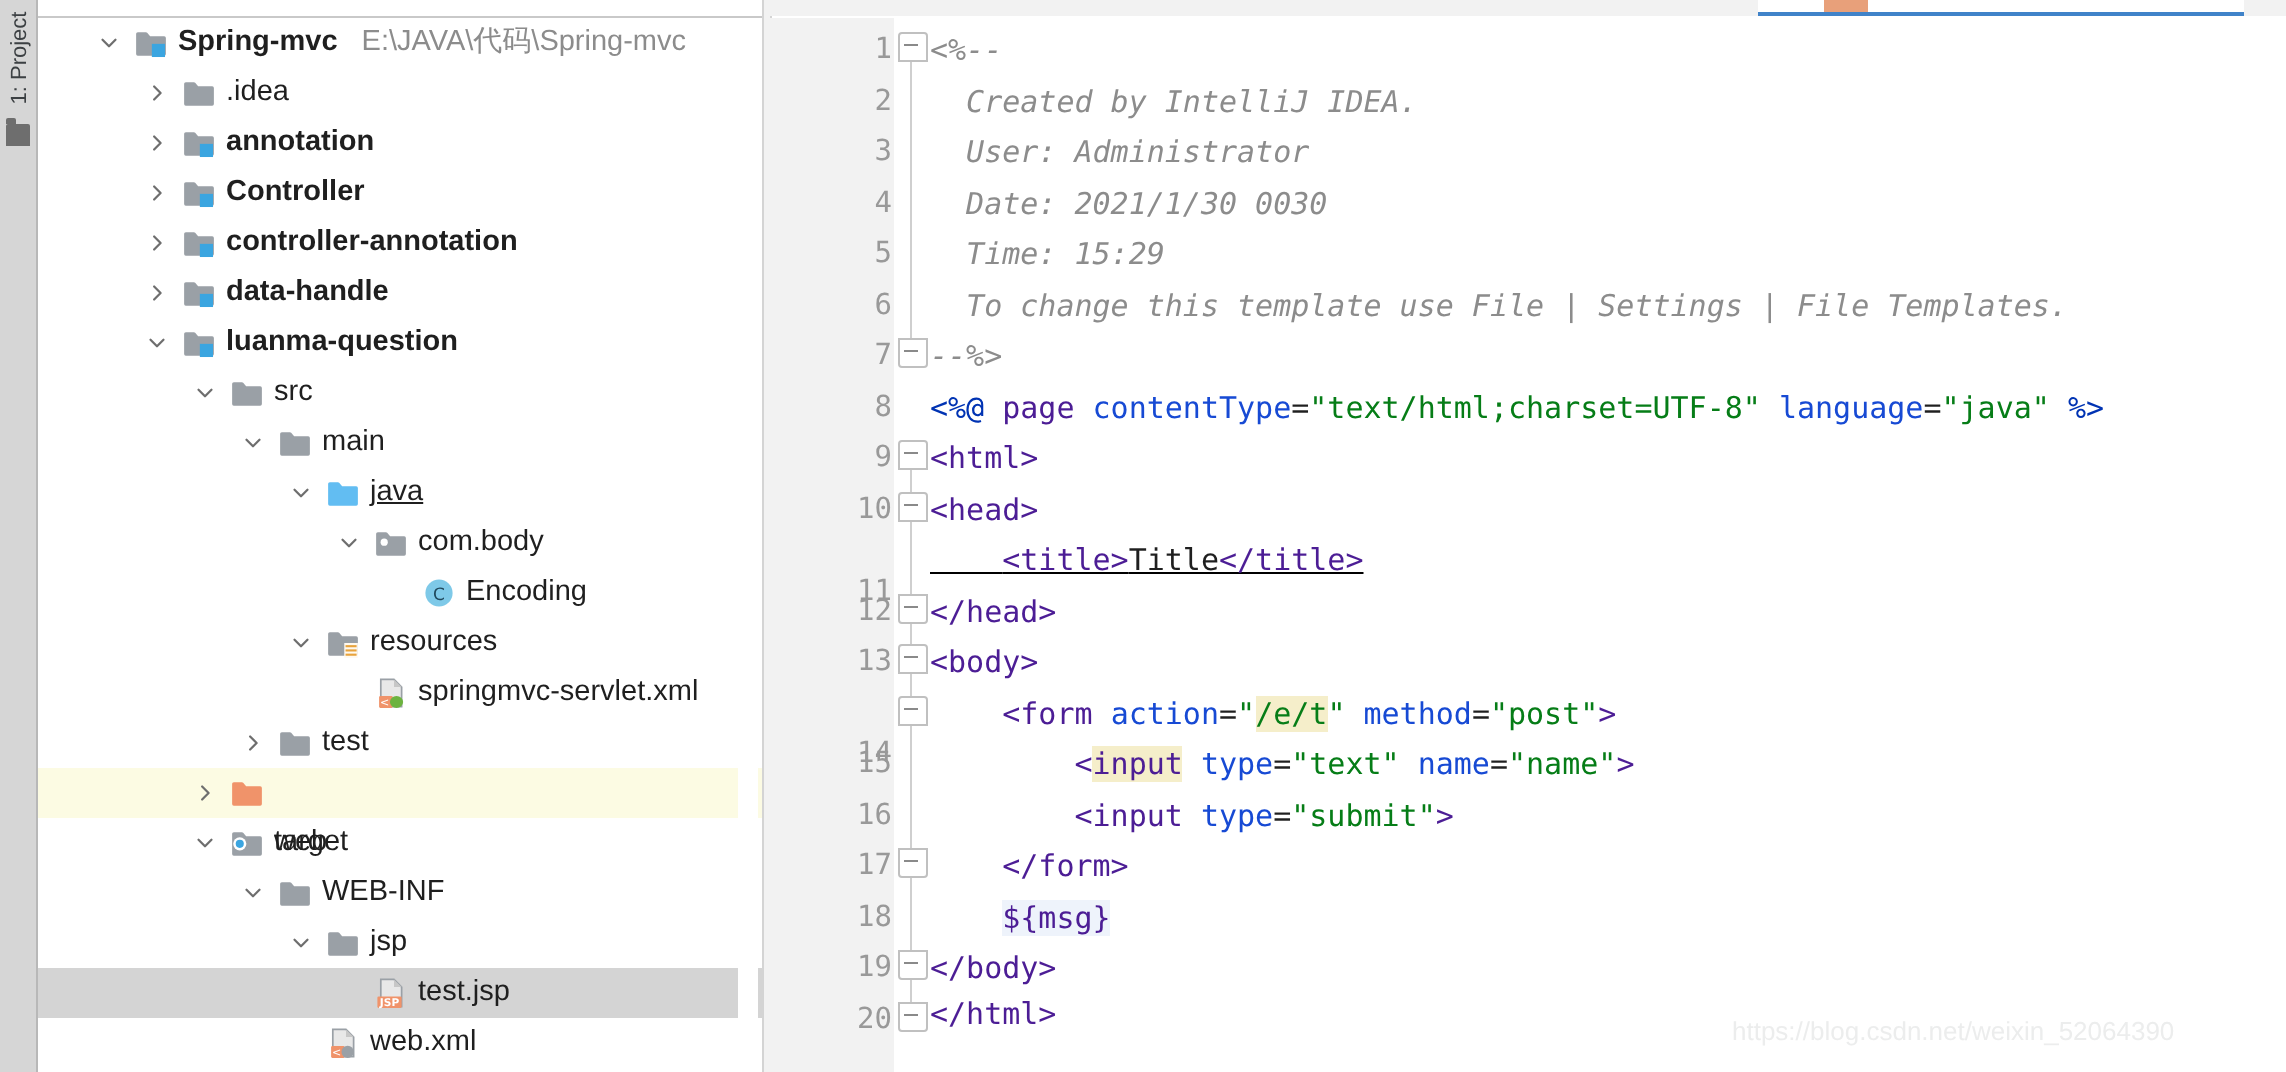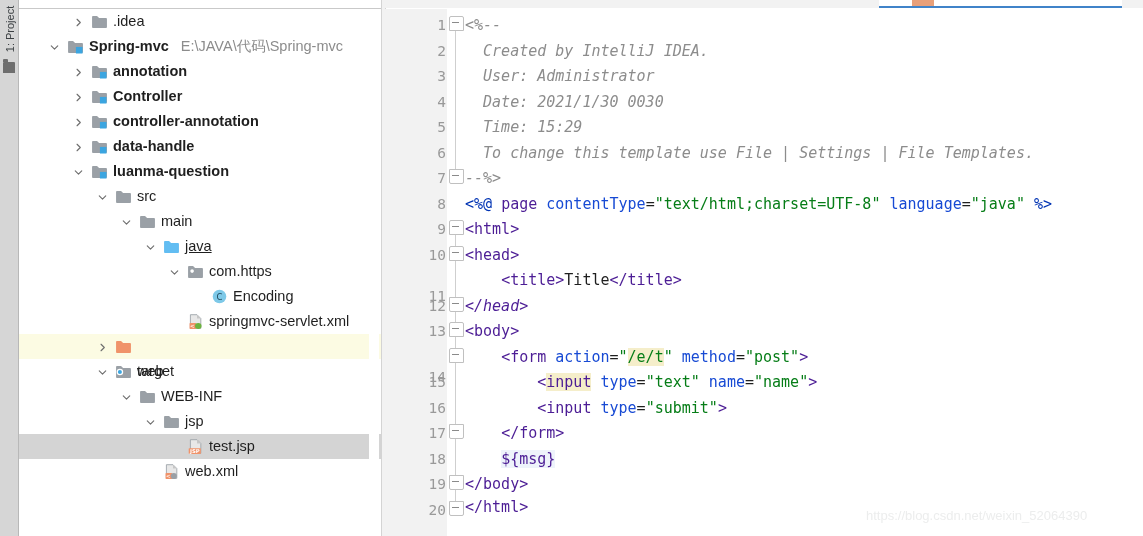--- a/index.html
+++ b/index.html
@@ -140,37 +140,37 @@
 
   <div id="toolstrip">
     <div class="vtab">1: Project</div>
     <div class="striphandle"></div>
   </div>
 
   <div id="tree-topline"></div>
 
   <div id="tree">
       <div class="row">
+        <span class="arrow" style="left: 28px;"><svg width="9" height="9" viewBox="0 0 10 10" xmlns="http://www.w3.org/2000/svg">
+            <path d="M1.4 3.2 L5 6.8 L8.6 3.2" fill="none" stroke="#6e6e6e" stroke-width="1.25" stroke-linecap="round" stroke-linejoin="round"></path>
+          </svg></span>
+        <span class="ico" style="left: 48px;"><svg width="17" height="17" viewBox="0 0 16 16" xmlns="http://www.w3.org/2000/svg">
+            <path d="M1 4 L1 13.2 A0.8 0.8 0 0 0 1.8 14 L14.2 14 A0.8 0.8 0 0 0 15 13.2 L15 5.6 A0.8 0.8 0 0 0 14.2 4.8 L7.6 4.8 L6.2 3.2 A0.8 0.8 0 0 0 5.6 2.9 L1.8 2.9 A0.8 0.8 0 0 0 1 3.7 Z" fill="#9aa0a6"></path>
+            <rect x="8.4" y="8.4" width="6.2" height="6.2" fill="#3ba5e0"></rect>
+          </svg></span>
+        <span class="lbl b" style="left: 70px;">Spring-mvc <span class="lbl path" style="left: auto; padding-left: 0px; position: static; margin-left: 8px;">E:\JAVA\代码\Spring-mvc</span></span>
+      </div>
+      <div class="row">
         <span class="arrow" style="left: 52px;"><svg width="9" height="9" viewBox="0 0 10 10" xmlns="http://www.w3.org/2000/svg">
             <path d="M3.4 1.4 L7 5 L3.4 8.6" fill="none" stroke="#6e6e6e" stroke-width="1.25" stroke-linecap="round" stroke-linejoin="round"></path>
           </svg></span>
         <span class="ico" style="left: 72px;"><svg width="17" height="17" viewBox="0 0 16 16" xmlns="http://www.w3.org/2000/svg">
             <path d="M1 4 L1 13.2 A0.8 0.8 0 0 0 1.8 14 L14.2 14 A0.8 0.8 0 0 0 15 13.2 L15 5.6 A0.8 0.8 0 0 0 14.2 4.8 L7.6 4.8 L6.2 3.2 A0.8 0.8 0 0 0 5.6 2.9 L1.8 2.9 A0.8 0.8 0 0 0 1 3.7 Z" fill="#9aa0a6"></path>
           </svg></span>
         <span class="lbl" style="left: 94px;">.idea</span>
-      </div>
-      <div class="row">
-        <span class="arrow" style="left: 28px;"><svg width="9" height="9" viewBox="0 0 10 10" xmlns="http://www.w3.org/2000/svg">
-            <path d="M1.4 3.2 L5 6.8 L8.6 3.2" fill="none" stroke="#6e6e6e" stroke-width="1.25" stroke-linecap="round" stroke-linejoin="round"></path>
-          </svg></span>
-        <span class="ico" style="left: 48px;"><svg width="17" height="17" viewBox="0 0 16 16" xmlns="http://www.w3.org/2000/svg">
-            <path d="M1 4 L1 13.2 A0.8 0.8 0 0 0 1.8 14 L14.2 14 A0.8 0.8 0 0 0 15 13.2 L15 5.6 A0.8 0.8 0 0 0 14.2 4.8 L7.6 4.8 L6.2 3.2 A0.8 0.8 0 0 0 5.6 2.9 L1.8 2.9 A0.8 0.8 0 0 0 1 3.7 Z" fill="#9aa0a6"></path>
-            <rect x="8.4" y="8.4" width="6.2" height="6.2" fill="#3ba5e0"></rect>
-          </svg></span>
-        <span class="lbl b" style="left: 70px;">Spring-mvc <span class="lbl path" style="left: auto; padding-left: 0px; position: static; margin-left: 8px;">E:\JAVA\代码\Spring-mvc</span></span>
       </div>
       <div class="row">
         <span class="arrow" style="left: 52px;"><svg width="9" height="9" viewBox="0 0 10 10" xmlns="http://www.w3.org/2000/svg">
             <path d="M3.4 1.4 L7 5 L3.4 8.6" fill="none" stroke="#6e6e6e" stroke-width="1.25" stroke-linecap="round" stroke-linejoin="round"></path>
           </svg></span>
         <span class="ico" style="left: 72px;"><svg width="17" height="17" viewBox="0 0 16 16" xmlns="http://www.w3.org/2000/svg">
             <path d="M1 4 L1 13.2 A0.8 0.8 0 0 0 1.8 14 L14.2 14 A0.8 0.8 0 0 0 15 13.2 L15 5.6 A0.8 0.8 0 0 0 14.2 4.8 L7.6 4.8 L6.2 3.2 A0.8 0.8 0 0 0 5.6 2.9 L1.8 2.9 A0.8 0.8 0 0 0 1 3.7 Z" fill="#9aa0a6"></path>
             <rect x="8.4" y="8.4" width="6.2" height="6.2" fill="#3ba5e0"></rect>
           </svg></span>
         <span class="lbl b" style="left: 94px;">annotation</span>
@@ -243,38 +243,60 @@
         <span class="lbl" style="left: 166px; text-decoration: underline;">java</span>
       </div>
       <div class="row">
         <span class="arrow" style="left: 148px;"><svg width="9" height="9" viewBox="0 0 10 10" xmlns="http://www.w3.org/2000/svg">
             <path d="M1.4 3.2 L5 6.8 L8.6 3.2" fill="none" stroke="#6e6e6e" stroke-width="1.25" stroke-linecap="round" stroke-linejoin="round"></path>
           </svg></span>
         <span class="ico" style="left: 168px;"><svg width="17" height="17" viewBox="0 0 16 16" xmlns="http://www.w3.org/2000/svg">
             <path d="M1 4 L1 13.2 A0.8 0.8 0 0 0 1.8 14 L14.2 14 A0.8 0.8 0 0 0 15 13.2 L15 5.6 A0.8 0.8 0 0 0 14.2 4.8 L7.6 4.8 L6.2 3.2 A0.8 0.8 0 0 0 5.6 2.9 L1.8 2.9 A0.8 0.8 0 0 0 1 3.7 Z" fill="#9aa0a6"></path>
             <circle cx="4.8" cy="7.6" r="1.7" fill="#ffffff"></circle>
           </svg></span>
-        <span class="lbl" style="left: 190px;">com.https</span>
+        <span class="lbl" style="left: 190px;">com.body</span>
       </div>
       <div class="row">
         <span class="ico" style="left: 192px;"><svg width="17" height="17" viewBox="0 0 16 16" xmlns="http://www.w3.org/2000/svg">
             <circle cx="8" cy="8" r="6.4" fill="#7ec9e8"></circle>
             <text x="8" y="11.4" font-size="8" font-family="DejaVu Sans, sans-serif" fill="#20485c" text-anchor="middle">C</text>
           </svg></span>
         <span class="lbl" style="left: 214px;">Encoding</span>
+      </div>
+      <div class="row">
+        <span class="arrow" style="left: 124px;"><svg width="9" height="9" viewBox="0 0 10 10" xmlns="http://www.w3.org/2000/svg">
+            <path d="M1.4 3.2 L5 6.8 L8.6 3.2" fill="none" stroke="#6e6e6e" stroke-width="1.25" stroke-linecap="round" stroke-linejoin="round"></path>
+          </svg></span>
+        <span class="ico" style="left: 144px;"><svg width="17" height="17" viewBox="0 0 16 16" xmlns="http://www.w3.org/2000/svg">
+            <path d="M1 4 L1 13.2 A0.8 0.8 0 0 0 1.8 14 L14.2 14 A0.8 0.8 0 0 0 15 13.2 L15 5.6 A0.8 0.8 0 0 0 14.2 4.8 L7.6 4.8 L6.2 3.2 A0.8 0.8 0 0 0 5.6 2.9 L1.8 2.9 A0.8 0.8 0 0 0 1 3.7 Z" fill="#9aa0a6"></path>
+            <rect x="8.6" y="8" width="6.4" height="7" fill="#fff9ef"></rect>
+            <rect x="9.2" y="9" width="5.2" height="1" fill="#e8a33d"></rect>
+            <rect x="9.2" y="11" width="5.2" height="1" fill="#e8a33d"></rect>
+            <rect x="9.2" y="13" width="5.2" height="1" fill="#e8a33d"></rect>
+          </svg></span>
+        <span class="lbl" style="left: 166px;">resources</span>
       </div>
       <div class="row">
         <span class="ico" style="left: 168px;"><svg width="17" height="17" viewBox="0 0 16 16" xmlns="http://www.w3.org/2000/svg">
             <path d="M3.2 1.6 L9.4 1.6 L13 5.2 L13 14.4 L3.2 14.4 Z" fill="#e8e8e8" stroke="#9aa0a6" stroke-width="0.8"></path>
             <path d="M9.4 1.6 L9.4 5.2 L13 5.2 Z" fill="#c7c7c7"></path>
             <rect x="2.4" y="9.4" width="6.4" height="5.6" rx="0.6" fill="#f0936a"></rect>
             <text x="5.0" y="13.9" font-size="5.2" font-family="DejaVu Sans, sans-serif" fill="#ffffff" text-anchor="middle">&lt;</text>
             <ellipse cx="10.6" cy="12.2" rx="3.1" ry="2.8" fill="#6cb33f"></ellipse>
           </svg></span>
         <span class="lbl" style="left: 190px;">springmvc-servlet.xml</span>
+      </div>
+      <div class="row">
+        <span class="arrow" style="left: 100px;"><svg width="9" height="9" viewBox="0 0 10 10" xmlns="http://www.w3.org/2000/svg">
+            <path d="M3.4 1.4 L7 5 L3.4 8.6" fill="none" stroke="#6e6e6e" stroke-width="1.25" stroke-linecap="round" stroke-linejoin="round"></path>
+          </svg></span>
+        <span class="ico" style="left: 120px;"><svg width="17" height="17" viewBox="0 0 16 16" xmlns="http://www.w3.org/2000/svg">
+            <path d="M1 4 L1 13.2 A0.8 0.8 0 0 0 1.8 14 L14.2 14 A0.8 0.8 0 0 0 15 13.2 L15 5.6 A0.8 0.8 0 0 0 14.2 4.8 L7.6 4.8 L6.2 3.2 A0.8 0.8 0 0 0 5.6 2.9 L1.8 2.9 A0.8 0.8 0 0 0 1 3.7 Z" fill="#9aa0a6"></path>
+          </svg></span>
+        <span class="lbl" style="left: 142px;">test</span>
       </div>
       <div class="row hl">
         <span class="arrow" style="left: 76px;"><svg width="9" height="9" viewBox="0 0 10 10" xmlns="http://www.w3.org/2000/svg">
             <path d="M3.4 1.4 L7 5 L3.4 8.6" fill="none" stroke="#6e6e6e" stroke-width="1.25" stroke-linecap="round" stroke-linejoin="round"></path>
           </svg></span>
         <span class="ico" style="left: 96px;"><svg width="17" height="17" viewBox="0 0 16 16" xmlns="http://www.w3.org/2000/svg">
             <path d="M1 4 L1 13.2 A0.8 0.8 0 0 0 1.8 14 L14.2 14 A0.8 0.8 0 0 0 15 13.2 L15 5.6 A0.8 0.8 0 0 0 14.2 4.8 L7.6 4.8 L6.2 3.2 A0.8 0.8 0 0 0 5.6 2.9 L1.8 2.9 A0.8 0.8 0 0 0 1 3.7 Z" fill="#f0936a"></path>
           </svg></span>
         <span class="lbl" style="left: 118px; margin-top: 25px;">target</span>
       </div>
@@ -403,22 +425,22 @@
         <div class="cl" style="top: 4px;"><span class="k-com">&lt;%--</span></div>
         <div class="cl" style="top: 29.5px;"><span class="k-com">  Created by IntelliJ IDEA.</span></div>
         <div class="cl" style="top: 55px;"><span class="k-com">  User: Administrator</span></div>
         <div class="cl" style="top: 80.5px;"><span class="k-com">  Date: 2021/1/30 0030</span></div>
         <div class="cl" style="top: 106px;"><span class="k-com">  Time: 15:29</span></div>
         <div class="cl" style="top: 131.5px;"><span class="k-com">  To change this template use File | Settings | File Templates.</span></div>
         <div class="cl" style="top: 157px;"><span class="k-com">--%&gt;</span></div>
         <div class="cl" style="top: 182.5px;"><span class="k-dir">&lt;%@ </span><span class="k-tag">page </span><span class="k-attr">contentType</span><span class="k-txt">=</span><span class="k-str">"text/html;charset=UTF-8"</span><span class="k-txt"> </span><span class="k-attr">language</span><span class="k-txt">=</span><span class="k-str">"java"</span><span class="k-txt"> </span><span class="k-dir">%&gt;</span></div>
         <div class="cl" style="top: 208px;"><span class="k-txt"></span><span class="k-tag">&lt;html&gt;</span></div>
         <div class="cl" style="top: 233.5px;"><span class="k-txt"></span><span class="k-tag">&lt;head&gt;</span></div>
-        <div class="cl" style="top: 259px;"><span class="k-txt">    </span><span class="k-tag">&lt;title&gt;</span><span class="k-txt">Title</span><span class="k-tag">&lt;/title&gt;</span></div>
-        <div class="cl" style="top: 284.5px; font-style: italic;"><span class="k-txt"></span><span class="k-tag">&lt;/head&gt;</span></div>
+        <div class="cl" style="top: 259px; text-decoration: underline;"><span class="k-txt">    </span><span class="k-tag">&lt;title&gt;</span><span class="k-txt">Title</span><span class="k-tag">&lt;/title&gt;</span></div>
+        <div class="cl" style="top: 284.5px;"><span class="k-txt"></span><span class="k-tag">&lt;/head&gt;</span></div>
         <div class="cl" style="top: 310px;"><span class="k-txt"></span><span class="k-tag">&lt;body&gt;</span></div>
         <div class="cl" style="top: 335.5px;"><span class="k-txt">    </span><span class="k-tag">&lt;form </span><span class="k-attr">action</span><span class="k-txt">=</span><span class="k-str">"</span><span class="k-str hl-y">/e/t</span><span class="k-str">"</span><span class="k-txt"> </span><span class="k-attr">method</span><span class="k-txt">=</span><span class="k-str">"post"</span><span class="k-tag">&gt;</span></div>
         <div class="cl" style="top: 361px;"><span class="k-txt">        </span><span class="k-tag">&lt;</span><span class="k-tag hl-y">input</span><span class="k-tag"> </span><span class="k-attr">type</span><span class="k-txt">=</span><span class="k-str">"text"</span><span class="k-txt"> </span><span class="k-attr">name</span><span class="k-txt">=</span><span class="k-str">"name"</span><span class="k-tag">&gt;</span></div>
         <div class="cl" style="top: 386.5px;"><span class="k-txt">        </span><span class="k-tag">&lt;input </span><span class="k-attr">type</span><span class="k-txt">=</span><span class="k-str">"submit"</span><span class="k-tag">&gt;</span></div>
         <div class="cl" style="top: 412px;"><span class="k-txt">    </span><span class="k-tag">&lt;/form&gt;</span></div>
         <div class="cl" style="top: 437.5px;"><span class="k-txt">    </span><span class="k-tag hl-b">${msg}</span></div>
         <div class="cl" style="top: 463px;"><span class="k-txt"></span><span class="k-tag">&lt;/body&gt;</span></div>
         <div class="cl" style="top: 486px; text-align: right;"><span class="k-txt"></span><span class="k-tag">&lt;/html&gt;</span></div>
       </div>
   </div>

